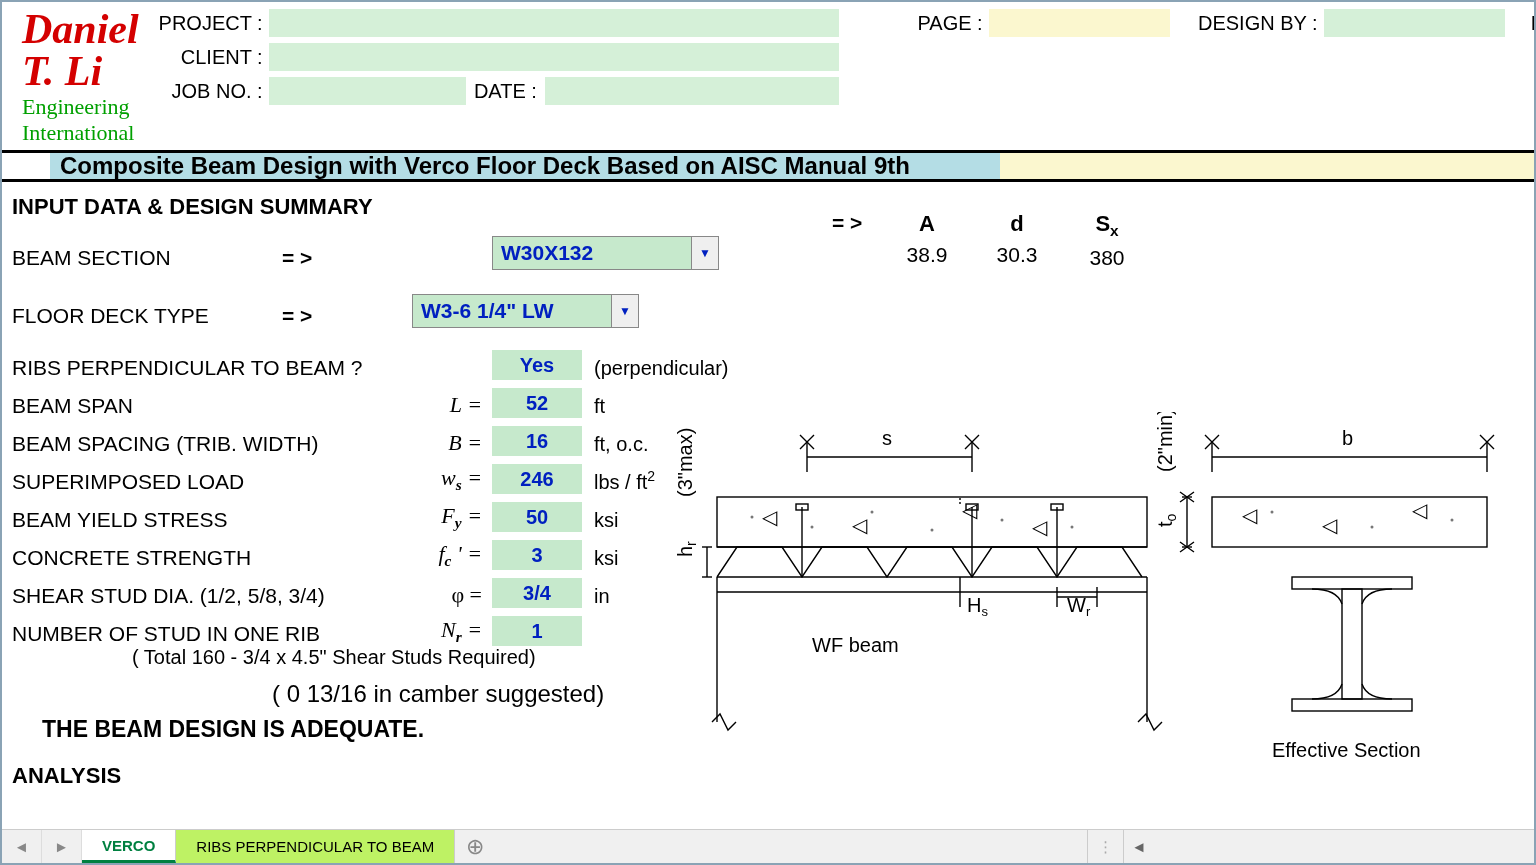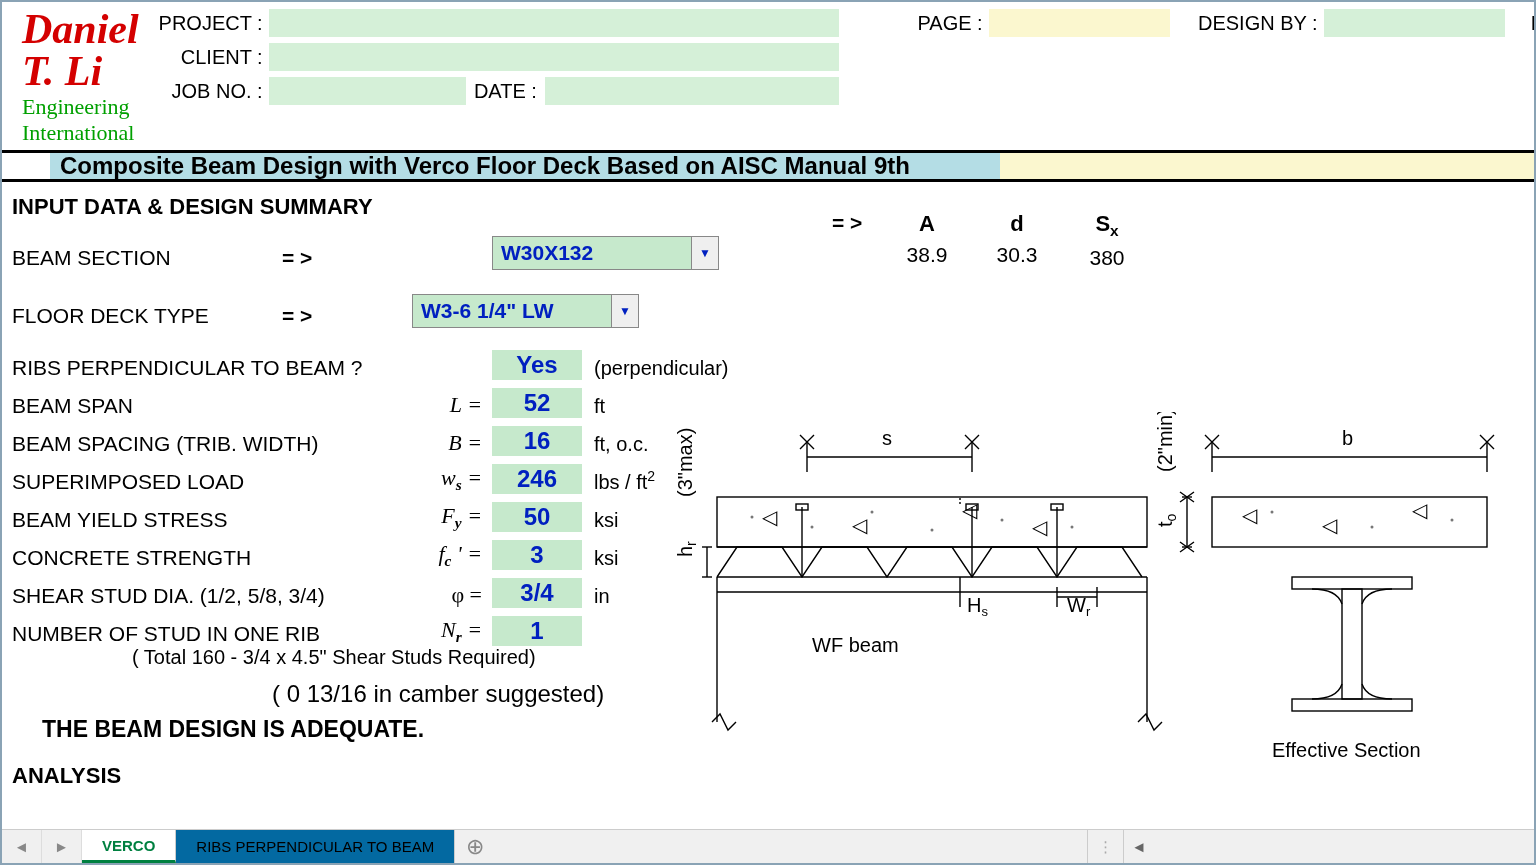--- a/index.html
+++ b/index.html
@@ -71,21 +71,21 @@
   .arrow { width: 60px; font-weight: bold; }
   .sym { width: 150px; text-align: right; padding-right: 10px; font-family: 'Times New Roman', serif; font-style: italic; font-size: 22px; }
   .val-green {
     background: #c6e9cc;
     color: #0020c0;
     font-weight: bold;
     text-align: center;
     width: 90px;
     height: 30px;
     line-height: 30px;
-    font-size: 24px;
+    font-size: 20px;
   }
   .unit { padding-left: 12px; font-size: 20px; }
   .select-green {
     background: #c6e9cc;
     color: #0020c0;
     font-weight: bold;
     padding: 4px 8px;
     width: 200px;
     height: 34px;
     display: flex;
@@ -124,21 +124,21 @@
     left: 0;
     right: 0;
     height: 34px;
     background: #f0f0f0;
     border-top: 1px solid #ccc;
     display: flex;
     align-items: stretch;
     font-size: 15px;
   }
   .tab-nav { width: 40px; display:flex; align-items:center; justify-content:center; color:#888; border-right:1px solid #ddd; cursor:pointer; }
-  .tab { padding: 0 20px; display:flex; align-items:center; border-right:1px solid #ccc; background:#0369a1; cursor:pointer; }
+  .tab { padding: 0 20px; display:flex; align-items:center; border-right:1px solid #ccc; background:#bef264; cursor:pointer; }
   .tab.active { color:#008040; font-weight:bold; border-bottom:3px solid #008040; background:#fff; }
   .tab-plus { width:40px; display:flex; align-items:center; justify-content:center; color:#888; cursor:pointer; font-size:22px; }
   .tab-scroll { margin-left:auto; display:flex; align-items:center; }
   .scroll-dots { color:#aaa; padding:0 10px; border-left:1px solid #ccc; border-right:1px solid #ccc; height:100%; display:flex; align-items:center; }
   .scroll-arrow { width:30px; display:flex; align-items:center; justify-content:center; color:#666; cursor:pointer; }
   sup { font-size:0.7em; }
 </style>
 </head>
 <body>
 

